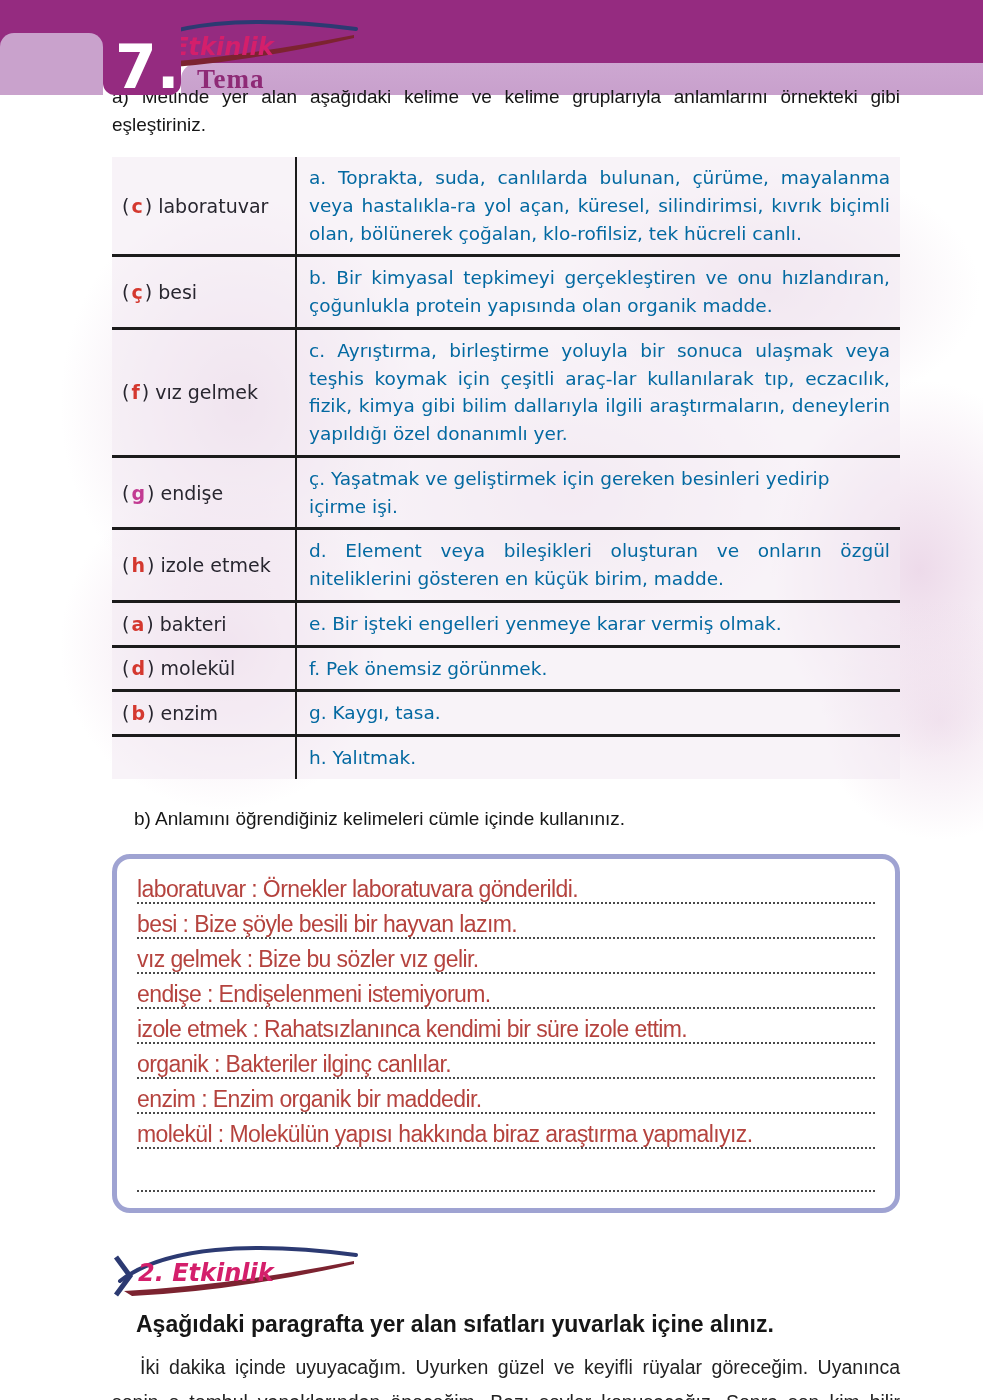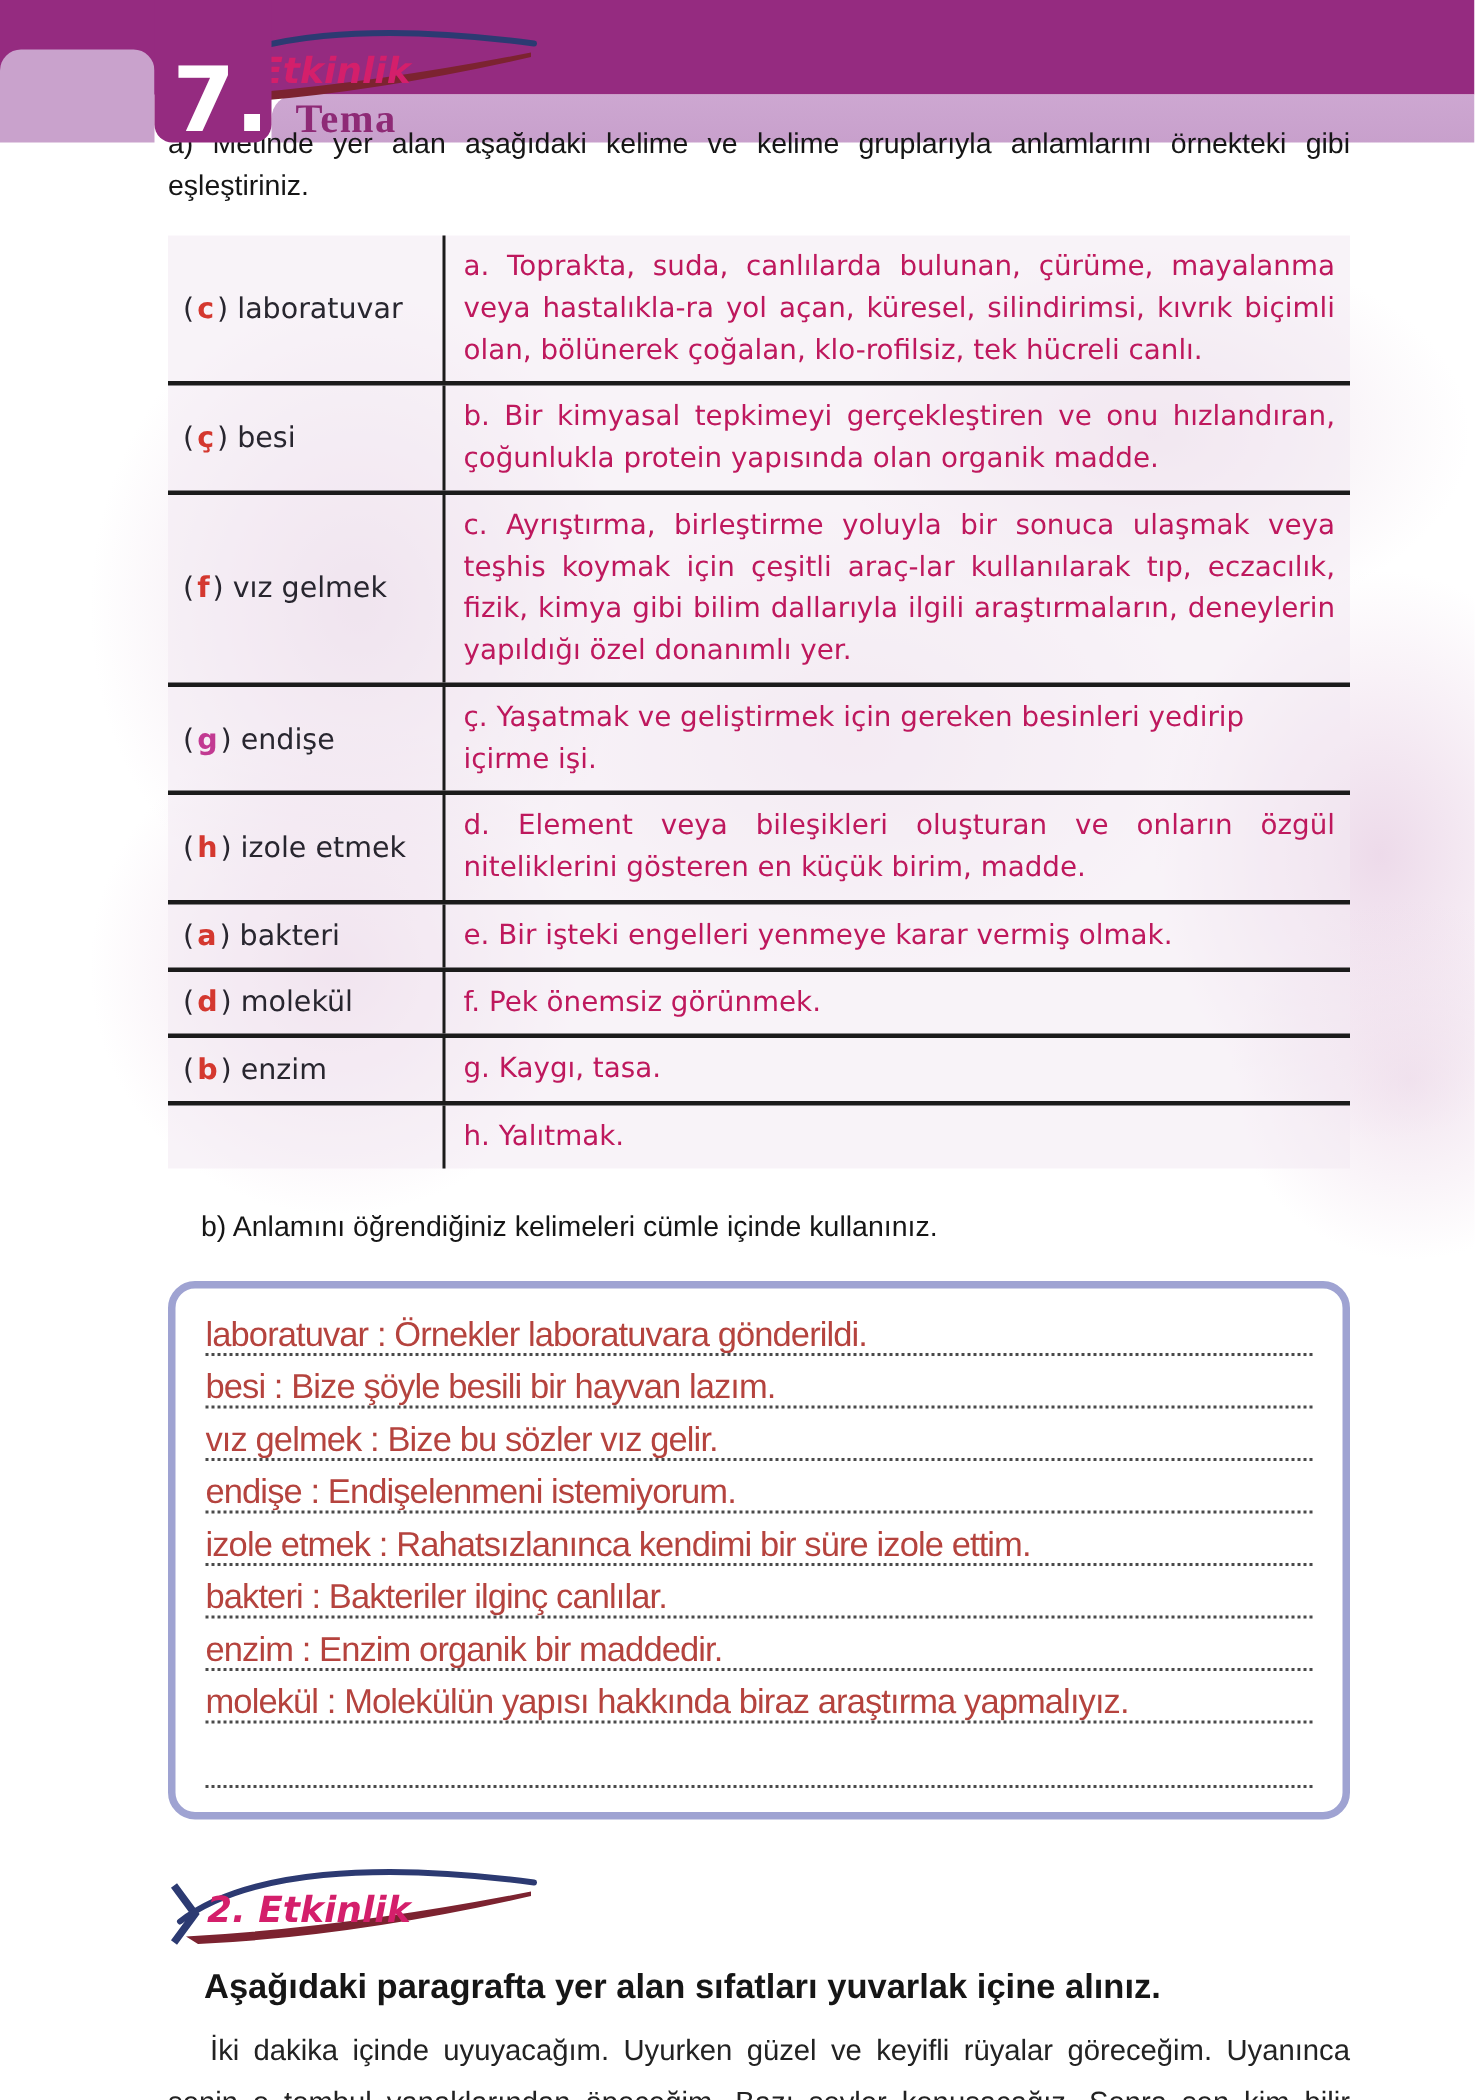--- a/index.html
+++ b/index.html
@@ -34,21 +34,21 @@
   .instr{font-weight:normal;font-size:19px;line-height:1.45;text-align:justify;color:#161616;margin-top:12px;}
   .instr-b{margin:26px 0 0 22px;text-align:left;}
 
   
   .match-table{margin-top:6px;background:rgba(243,233,242,.55);}
   .m-row{display:flex;align-items:stretch;}
   .m-row + .m-row{border-top:3px solid #1b1b1b;}
   .m-left{width:183px;flex:0 0 183px;display:flex;align-items:center;padding-left:10px;box-sizing:border-box;
           font-family:"DejaVu Sans",sans-serif;font-size:19px;color:#28262f;}
   .m-right{flex:1;border-left:2px solid #1b1b1b;padding:7px 10px 7px 12px;box-sizing:border-box;
-          font-family:"DejaVu Sans",sans-serif;font-size:18.5px;line-height:1.5;color:#be185d;text-align:justify;}
+          font-family:"DejaVu Sans",sans-serif;font-size:18.5px;line-height:1.5;color:#0369a1;text-align:justify;}
   .m-right.single{text-align:left;}
   .m-letter{font-weight:bold;margin:0 2px;}
 
   
   .answer-box{margin-top:22px;border:5px solid #9fa3d2;border-radius:18px;background:#ffffff;
               padding:10px 20px 16px 20px;box-sizing:border-box;width:788px;text-align:center;}
   .ans-line{height:33px;border-bottom:2px dotted #4a4a4a;display:flex;align-items:flex-end;overflow:hidden;}
   .ans-line.gap{margin-top:8px;}
   .ans-text{font-family:"Liberation Sans",sans-serif;font-size:23px;letter-spacing:-.6px;color:#b5433e;line-height:1.1;white-space:nowrap;}
 
@@ -197,21 +197,21 @@
 
     <div class="ans-line">
       <span class="ans-text">endişe : Endişelenmeni istemiyorum.</span>
     </div>
 
     <div class="ans-line">
       <span class="ans-text">izole etmek : Rahatsızlanınca kendimi bir süre izole ettim.</span>
     </div>
 
     <div class="ans-line">
-      <span class="ans-text">bakteri : Bakteriler ilginç canlılar.</span>
+      <span class="ans-text">organik : Bakteriler ilginç canlılar.</span>
     </div>
 
     <div class="ans-line">
       <span class="ans-text">enzim : Enzim organik bir maddedir.</span>
     </div>
 
     <div class="ans-line">
       <span class="ans-text">molekül : Molekülün yapısı hakkında biraz araştırma yapmalıyız.</span>
     </div>
 

